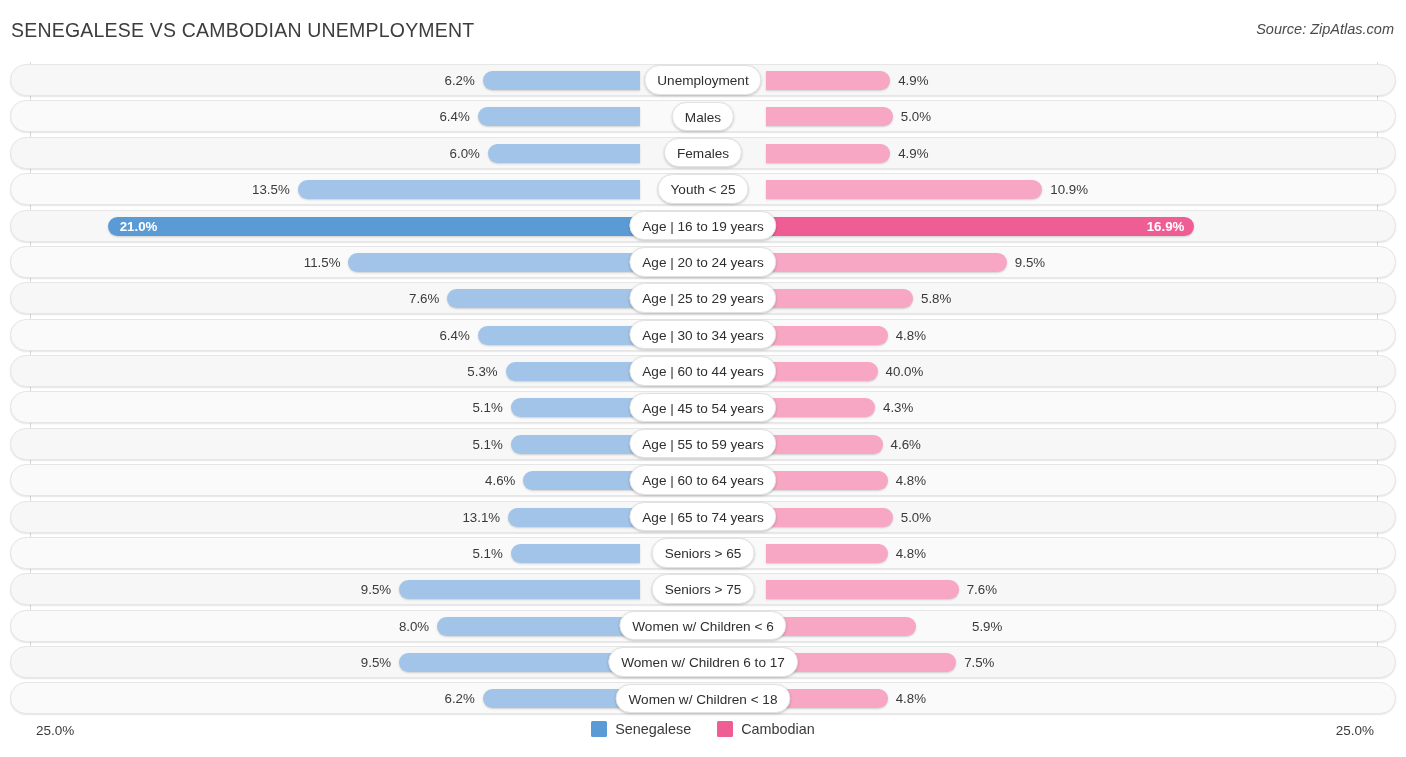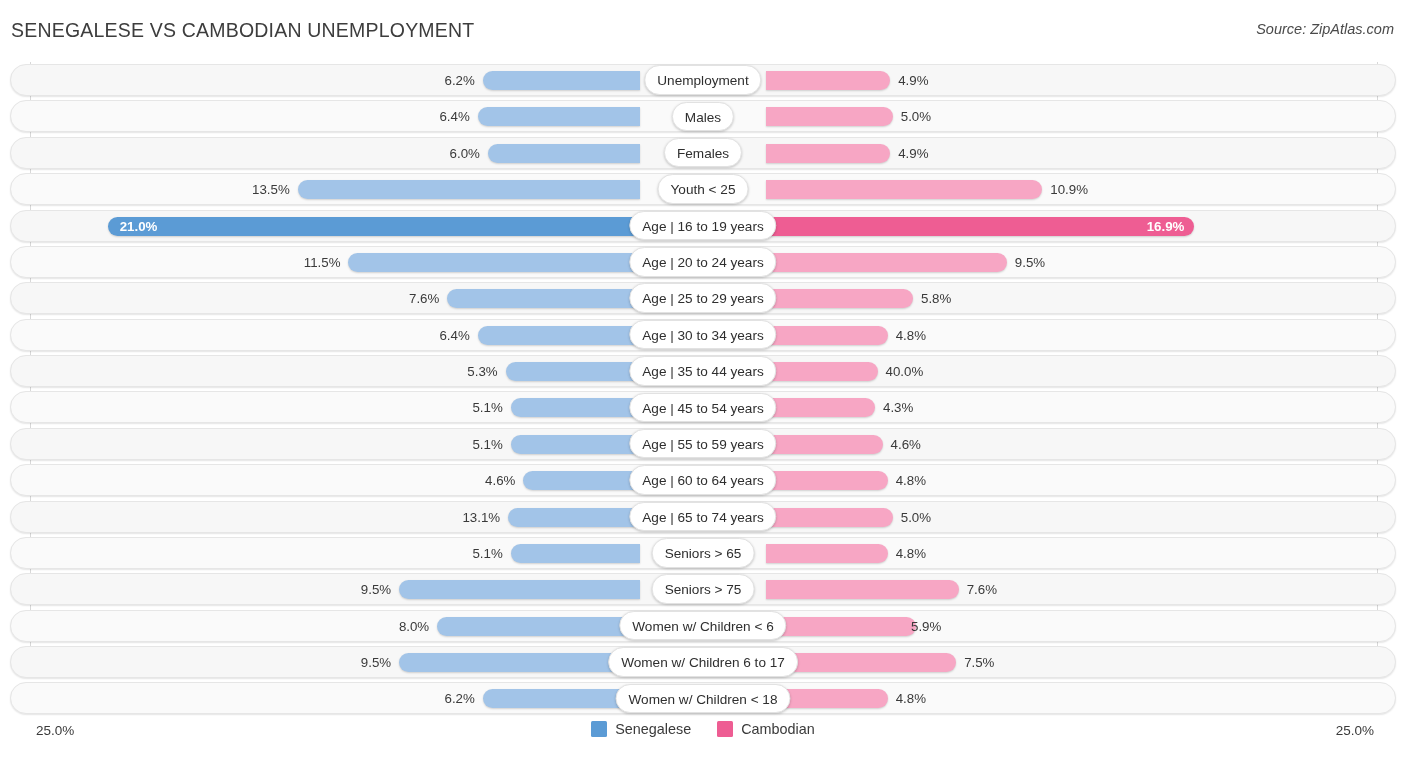--- a/index.html
+++ b/index.html
@@ -258,21 +258,21 @@
           <div class="val val-left" style="left: 399.76px; width: 70px;">6.4%</div>
           <div class="val val-right" style="left: 895.68px; width: 70px;">4.8%</div>
           <div class="pill">Age | 30 to 34 years</div>
         </div>
         <div class="row">
           <div class="track"></div>
           <div class="bar bar-left" style="left: 505.645px; width: 134.355px; background: rgb(162, 196, 232);"></div>
           <div class="bar bar-right" style="left: 766px; width: 111.54px; background: rgb(247, 166, 196);"></div>
           <div class="val val-left" style="left: 427.645px; width: 70px;">5.3%</div>
           <div class="val val-right" style="left: 885.54px; width: 70px;">40.0%</div>
-          <div class="pill">Age | 35 to 44 years</div>
+          <div class="pill">Age | 60 to 44 years</div>
         </div>
         <div class="row alt">
           <div class="track"></div>
           <div class="bar bar-left" style="left: 510.715px; width: 129.285px; background: rgb(162, 196, 232);"></div>
           <div class="bar bar-right" style="left: 766px; width: 109.005px; background: rgb(247, 166, 196);"></div>
           <div class="val val-left" style="left: 432.715px; width: 70px;">5.1%</div>
           <div class="val val-right" style="left: 883.005px; width: 70px;">4.3%</div>
           <div class="pill">Age | 45 to 54 years</div>
         </div>
         <div class="row">
@@ -313,21 +313,21 @@
           <div class="bar bar-right" style="left: 766px; width: 192.66px; background: rgb(247, 166, 196);"></div>
           <div class="val val-left" style="left: 321.175px; width: 70px;">9.5%</div>
           <div class="val val-right" style="left: 966.66px; width: 70px;">7.6%</div>
           <div class="pill">Seniors &gt; 75</div>
         </div>
         <div class="row alt">
           <div class="track"></div>
           <div class="bar bar-left" style="left: 437.2px; width: 202.8px; background: rgb(162, 196, 232);"></div>
           <div class="bar bar-right" style="left: 766px; width: 149.565px; background: rgb(247, 166, 196);"></div>
           <div class="val val-left" style="left: 359.2px; width: 70px;">8.0%</div>
-          <div class="val val-right" style="left: 911px; width: 70px;">5.9%</div>
+          <div class="val val-right" style="left: 972px; width: 70px;">5.9%</div>
           <div class="pill">Women w/ Children &lt; 6</div>
         </div>
         <div class="row">
           <div class="track"></div>
           <div class="bar bar-left" style="left: 399.175px; width: 240.825px; background: rgb(162, 196, 232);"></div>
           <div class="bar bar-right" style="left: 766px; width: 190.125px; background: rgb(247, 166, 196);"></div>
           <div class="val val-left" style="left: 321.175px; width: 70px;">9.5%</div>
           <div class="val val-right" style="left: 964.125px; width: 70px;">7.5%</div>
           <div class="pill">Women w/ Children 6 to 17</div>
         </div>

